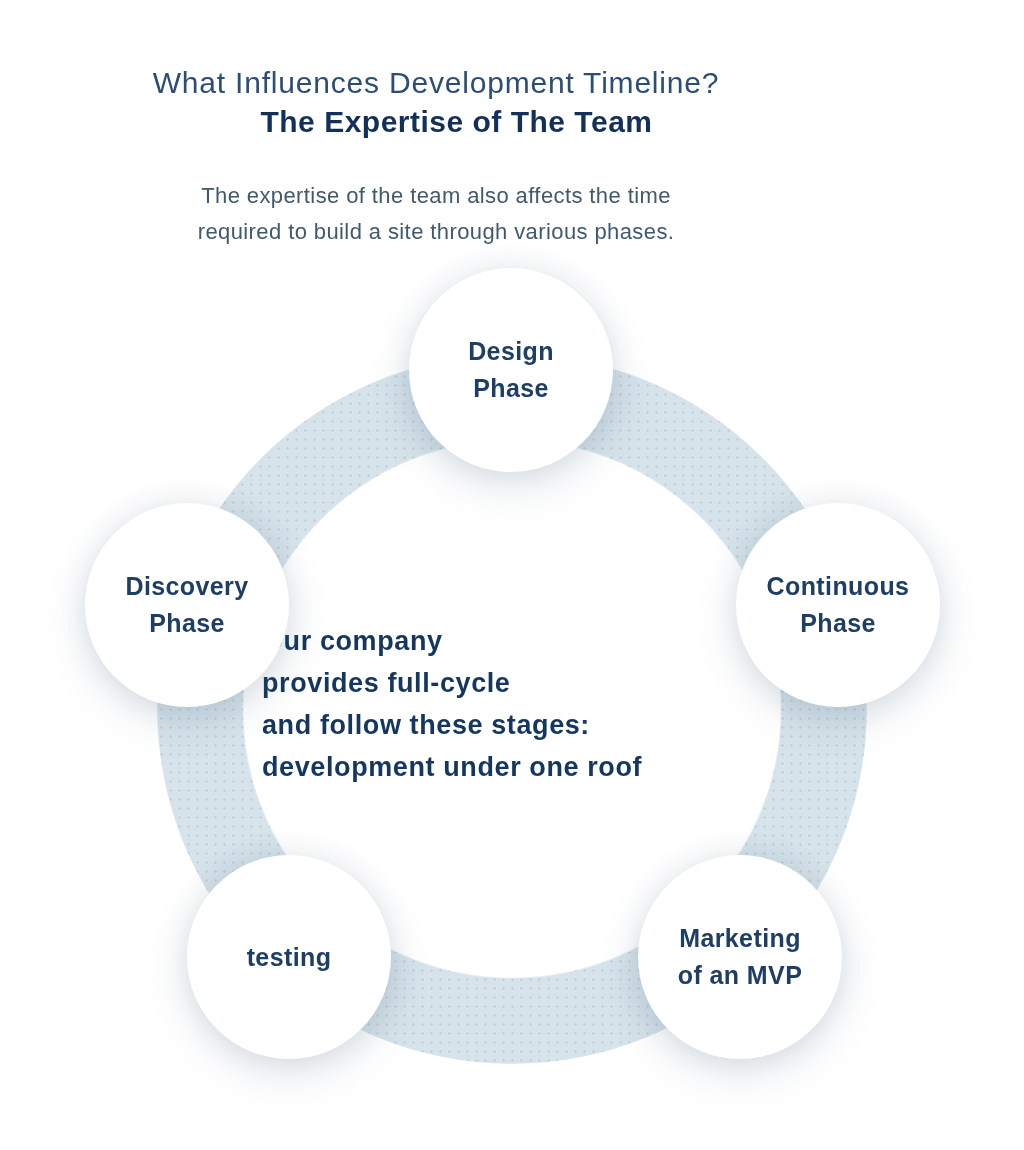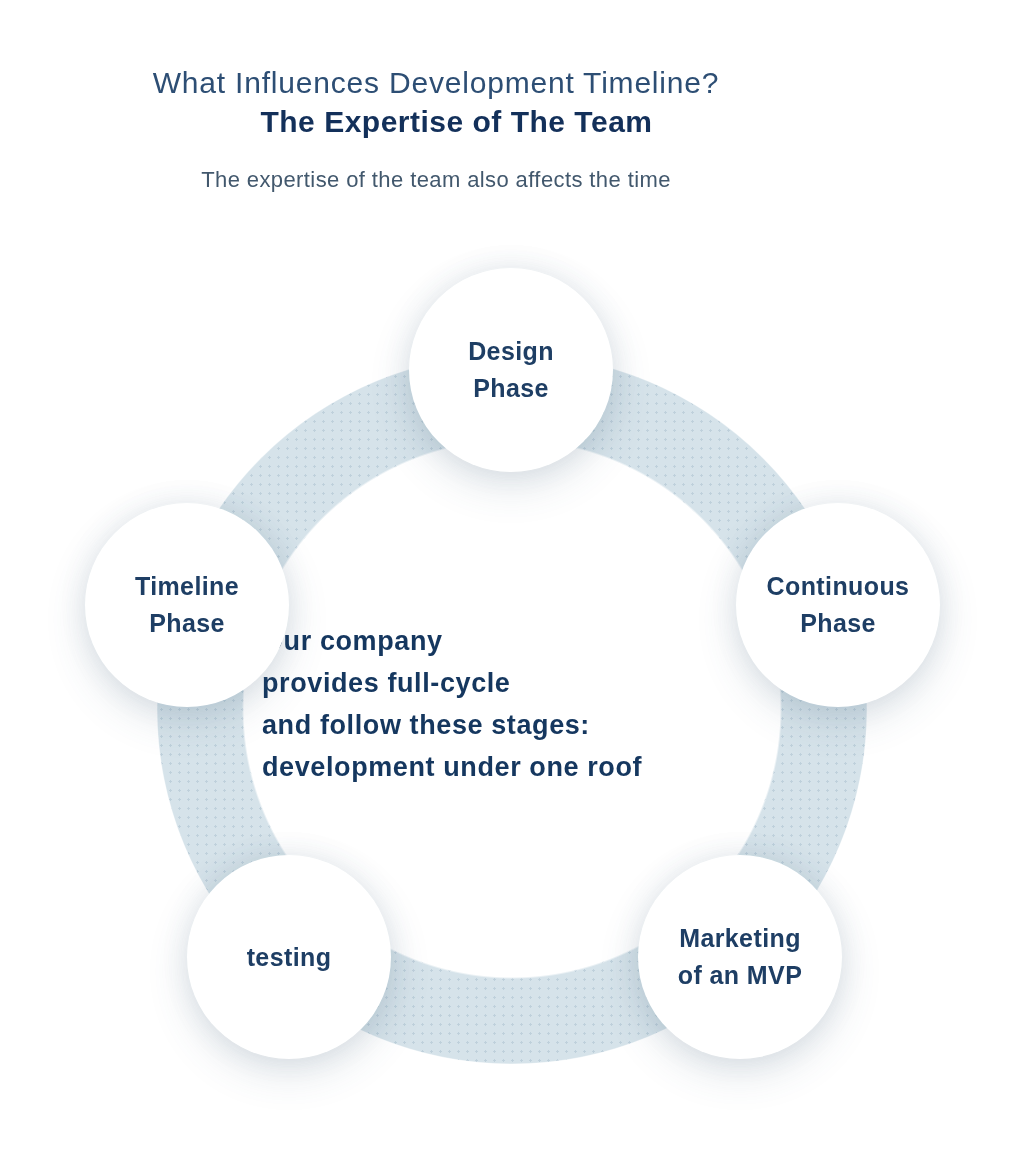--- a/index.html
+++ b/index.html
@@ -33,21 +33,21 @@
   }
   .title-line2 {
     font-size: 30px;
     font-weight: 700;
     letter-spacing: 0.5px;
     color: var(--title_bold, #13305a);
     line-height: 40px;
     padding-left: 41px;
   }
   .subtitle {
-    margin-top: 20px;
+    margin-top: 36px;
     font-size: 22px;
     font-weight: 400;
     letter-spacing: 0.4px;
     color: var(--subtitle, #42586d);
     line-height: 36px;
   }
 
   
   .diagram {
     position: absolute;
@@ -120,41 +120,42 @@
 </head>
 <body>
 
 <div class="canvas">
 
   <div class="header">
     <div class="title-line1">What Influences Development Timeline?</div>
     <div class="title-line2">The Expertise of The Team</div>
     <div class="subtitle">
       <div>The expertise of the team also affects the time</div>
+      <div>required to build a site through various phases.</div>
     </div>
   </div>
 
   <div class="diagram">
     <div class="ring"></div>
     <div class="ring-dots"></div>
 
     <div class="center-text">
       <div>Our company</div>
       <div>provides full-cycle</div>
       <div>and follow these stages:</div>
       <div>development under one roof</div>
     </div>
 
     <div class="phase phase-design">
       <div>Design</div>
       <div>Phase</div>
     </div>
 
     <div class="phase phase-discovery">
-      <div>Timeline</div>
+      <div>Discovery</div>
       <div>Phase</div>
     </div>
 
     <div class="phase phase-development">
       <div>Continuous</div>
       <div>Phase</div>
     </div>
 
     <div class="phase phase-testing">
       <div>testing</div>

